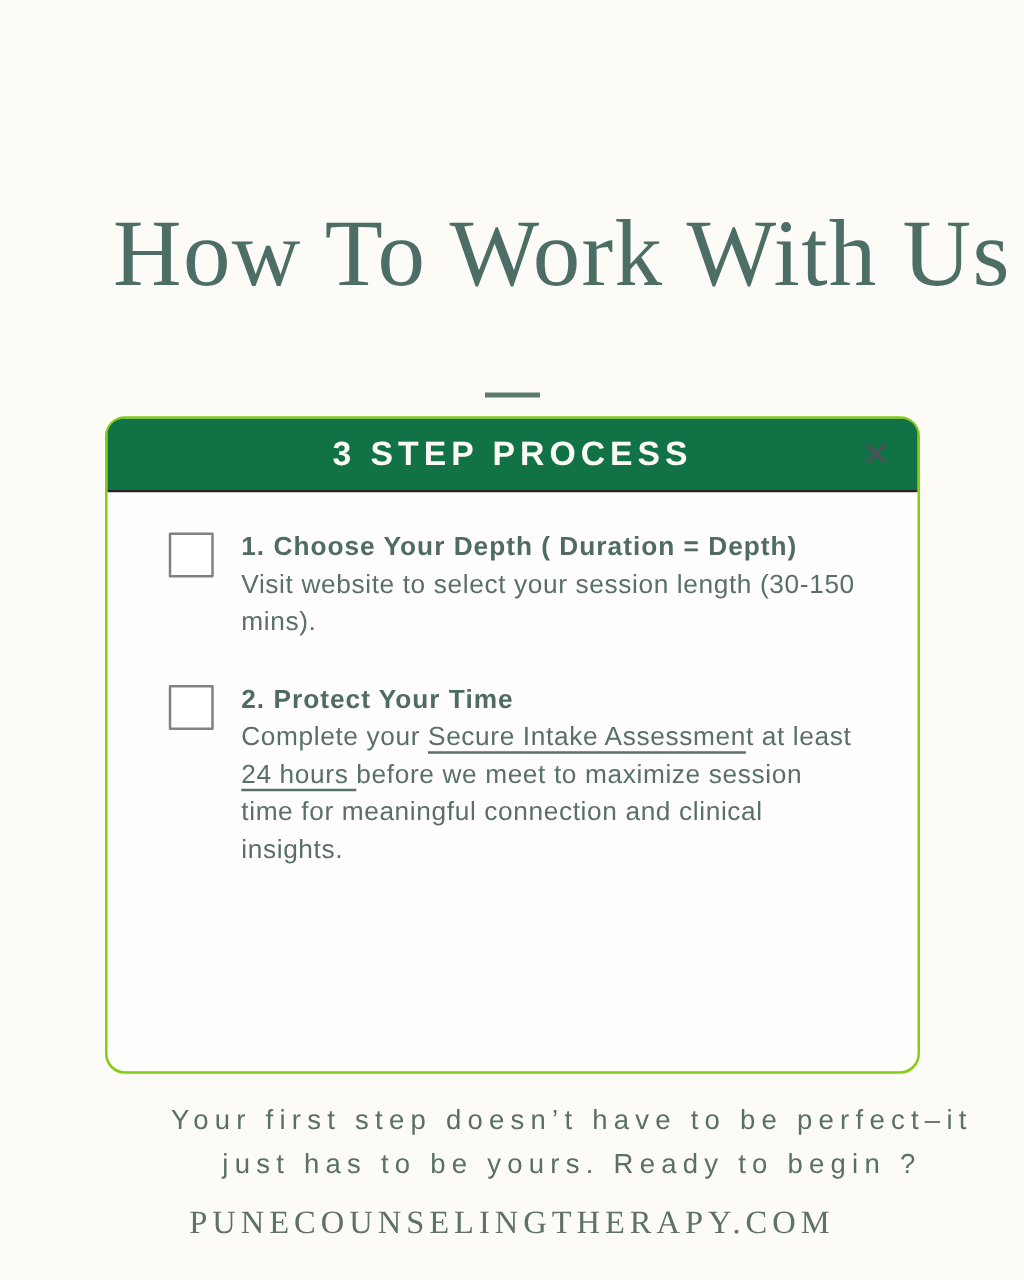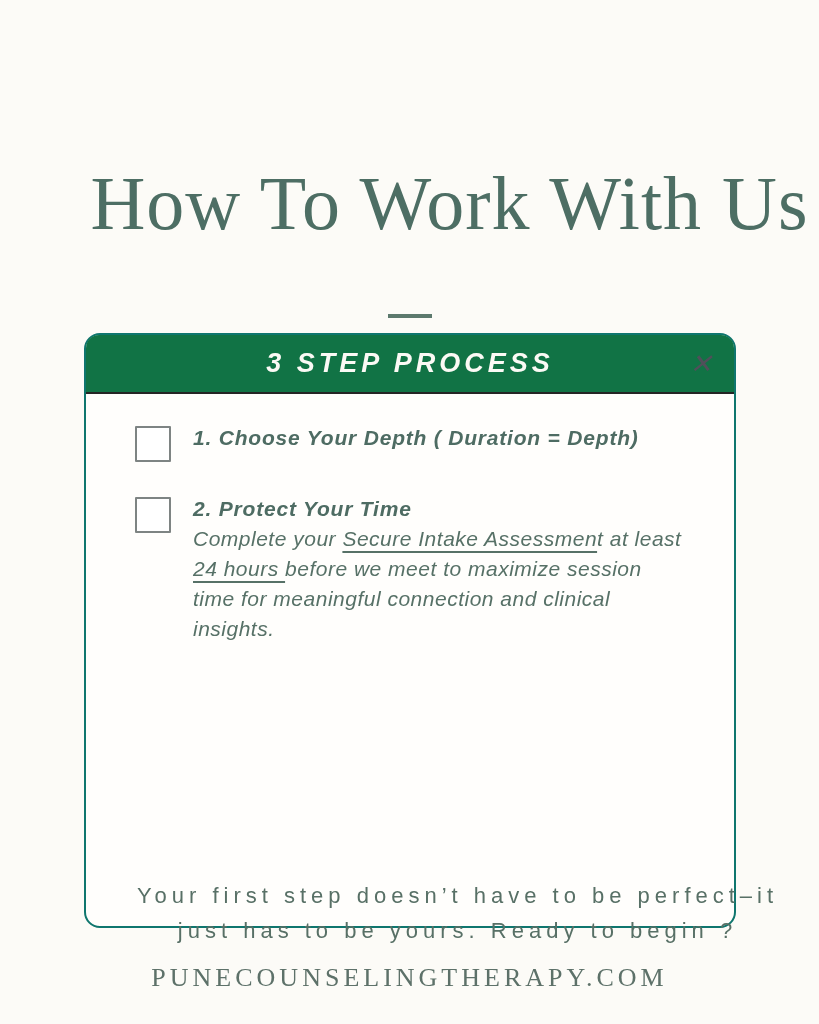--- a/index.html
+++ b/index.html
@@ -19,26 +19,25 @@
     color:#4d6e64;
     letter-spacing:1px;
     padding-left:40px;
   }
   .divider{
     position:absolute;top:314px;left:50%;margin-left:-22px;
     width:44px;height:4px;background:#5c796d;
   }
   .card{
     position:absolute;left:84px;top:333px;
-    width:652px;height:595px;
+    width:652px;height:526px;
     background:#fffefc;
-    border:2px solid #0f766e;
+    border:2px solid #84cc16;
     border-radius:16px;
     box-sizing:border-box;
-    font-style:italic;
   }
   .card-header{
     position:relative;
     height:57px;
     background:#117345;
     border-radius:13px 13px 0 0;
     border-bottom:2px solid #252525;
     display:flex;align-items:center;justify-content:center;
   }
   .header-title{
@@ -122,20 +121,24 @@
   <div class="card-header">
     <span class="header-title">3 STEP PROCESS</span>
     <span class="close">✕</span>
   </div>
   <div class="card-body">
 
     <div class="step step-1">
       <div class="checkbox"></div>
       <div class="step-text">
         <div class="step-title">1. Choose Your Depth ( Duration = Depth)</div>
+        <div class="step-desc">
+          <span>Visit website to select your session length (30-150</span><br>
+          <span>mins).</span>
+        </div>
       </div>
     </div>
 
     <div class="step step-2">
       <div class="checkbox"></div>
       <div class="step-text">
         <div class="step-title">2. Protect Your Time</div>
         <div class="step-desc">
           <span>Complete your </span><span class="u">Secure Intake Assessmen</span><span>t at least</span><br>
           <span class="u">24 hours </span><span>before we meet to maximize session</span><br>

